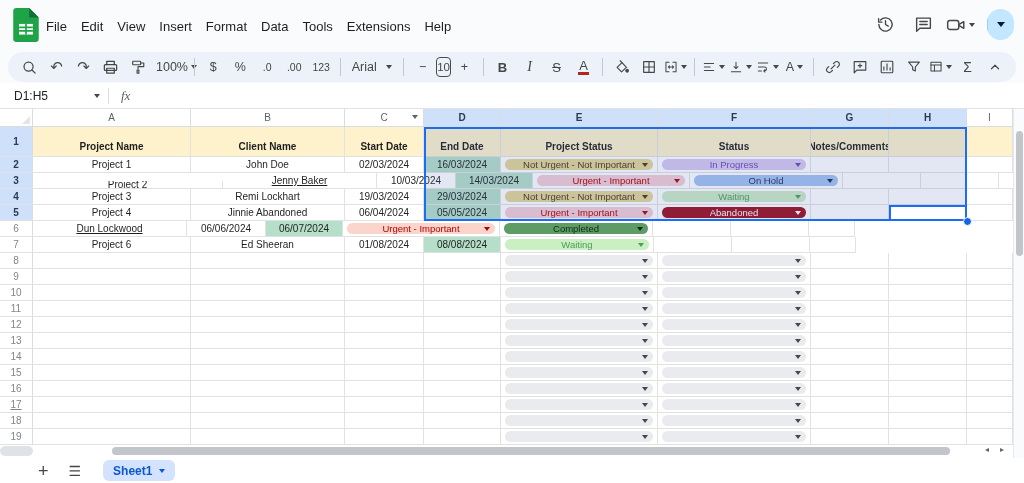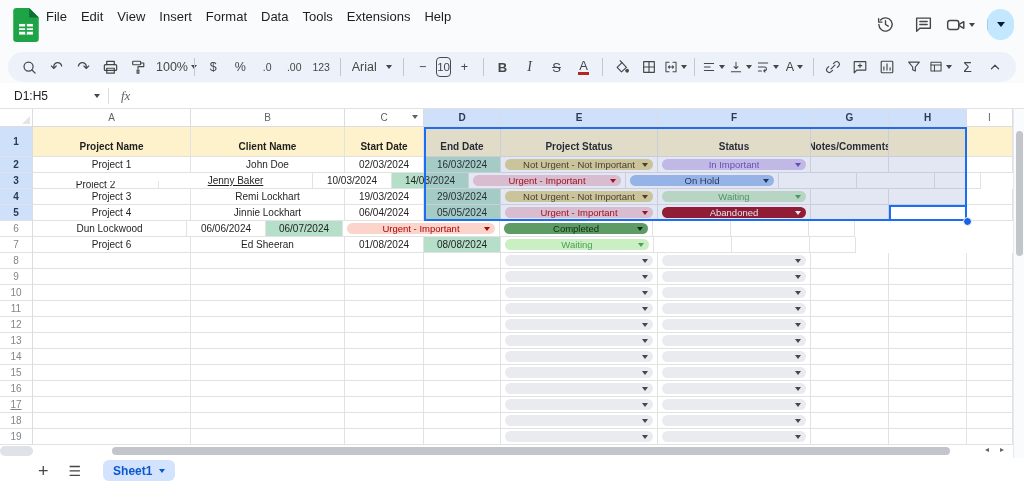--- a/index.html
+++ b/index.html
@@ -7,21 +7,21 @@
        font-family:"Liberation Sans",sans-serif;color:#1f1f1f;-webkit-font-smoothing:antialiased}
   .chrome{position:absolute;top:0;left:0;width:100%;height:83px;background:#f9fbfd}
   svg{display:block}
   .ic{stroke:#444746;fill:none;stroke-width:1.3;stroke-linecap:round;stroke-linejoin:round}
 
   
   .logo{position:absolute;left:13px;top:8px}
   .title-area{position:absolute;left:46px;top:5px}
   .title-row{display:flex;align-items:center;gap:14px;font-size:15px;font-weight:500;color:#1f1f1f}
   .title-ic{color:#444746;font-size:14px;line-height:1}
-  .menu-row{display:flex;margin-left:-7px;margin-top:2px}
+  .menu-row{display:flex;margin-left:-7px;margin-top:12px}
   .menu-item{padding:2px 7px;font-size:13px;color:#1f1f1f;border-radius:4px;cursor:default}
   .top-right{position:absolute;right:10px;top:9px;display:flex;align-items:center;gap:8px}
   .tr-btn{width:30px;height:30px;display:flex;align-items:center;justify-content:center;border-radius:50%}
   .cam-group{display:flex;align-items:center;gap:3px;margin-right:4px}
   .tri{width:0;height:0;border-left:4px solid transparent;border-right:4px solid transparent;border-top:5px solid #444746}
   .share{display:flex;align-items:center;background:#c2e7ff;border-radius:16px;height:31px;overflow:hidden}
   .share-main{display:flex;align-items:center;gap:8px;padding:0 12px 0 15px;font-size:13.5px;font-weight:500;color:#001d35;height:100%}
   .share-sep{width:1px;height:31px;background:#9fcdea}
   .share-dd{width:26px;height:100%;display:flex;align-items:center;justify-content:center}
   .share-dd .tri{border-top-color:#001d35}
@@ -365,30 +365,30 @@
         <div class="cell" style="width: 79px;">02/03/2024</div>
         <div class="cell" style="width: 77px; background: rgb(181, 223, 201);">16/03/2024</div>
         <div class="cell" style="width: 157px;">
           <div class="chip" style="background: rgb(228, 212, 148); color: rgb(70, 57, 26);">
             <span class="chip-label">Not Urgent - Not Important</span>
             <span class="chip-arrow" style="border-top-color: rgb(70, 57, 26);"></span>
           </div>
         </div>
         <div class="cell" style="width: 153px;">
           <div class="chip" style="background: rgb(216, 201, 239); color: rgb(110, 72, 184);">
-            <span class="chip-label">In Important</span>
+            <span class="chip-label">In Progress</span>
             <span class="chip-arrow" style="border-top-color: rgb(110, 72, 184);"></span>
           </div>
         </div>
         <div class="cell" style="width: 78px;"></div>
         <div class="cell" style="width: 78px;"></div>
         <div class="cell" style="width: 46px;"></div>
       </div>
       <div class="grow" style="height: 16px;">
-        <div class="cell" style="width: 126px; margin-top: 8px;">Project 2</div>
+        <div class="cell" style="width: 190px; margin-top: 8px;">Project 2</div>
         <div class="cell" style="width: 154px; text-decoration: underline;">Jenny Baker</div>
         <div class="cell" style="width: 79px;">10/03/2024</div>
         <div class="cell" style="width: 77px; background: rgb(181, 223, 201);">14/03/2024</div>
         <div class="cell" style="width: 157px;">
           <div class="chip" style="background: rgb(243, 204, 214); color: rgb(177, 2, 2);">
             <span class="chip-label">Urgent - Important</span>
             <span class="chip-arrow" style="border-top-color: rgb(177, 2, 2);"></span>
           </div>
         </div>
         <div class="cell" style="width: 153px;">
@@ -417,41 +417,41 @@
             <span class="chip-label">Waiting</span>
             <span class="chip-arrow" style="border-top-color: rgb(79, 158, 88);"></span>
           </div>
         </div>
         <div class="cell" style="width: 78px;"></div>
         <div class="cell" style="width: 78px;"></div>
         <div class="cell" style="width: 46px;"></div>
       </div>
       <div class="grow" style="height: 16px;">
         <div class="cell" style="width: 158px;">Project 4</div>
-        <div class="cell" style="width: 154px;">Jinnie Lockhart</div>
+        <div class="cell" style="width: 154px;">Jinnie Abandoned</div>
         <div class="cell" style="width: 79px;">06/04/2024</div>
         <div class="cell" style="width: 77px; background: rgb(181, 223, 201);">05/05/2024</div>
         <div class="cell" style="width: 157px;">
           <div class="chip" style="background: rgb(243, 204, 214); color: rgb(177, 2, 2);">
             <span class="chip-label">Urgent - Important</span>
             <span class="chip-arrow" style="border-top-color: rgb(177, 2, 2);"></span>
           </div>
         </div>
         <div class="cell" style="width: 153px;">
           <div class="chip" style="background: rgb(158, 14, 29); color: rgb(255, 255, 255);">
             <span class="chip-label">Abandoned</span>
             <span class="chip-arrow" style="border-top-color: rgb(255, 255, 255);"></span>
           </div>
         </div>
         <div class="cell" style="width: 78px;"></div>
         <div class="cell" style="width: 78px;"></div>
         <div class="cell" style="width: 46px;"></div>
       </div>
       <div class="grow" style="height: 16px;">
-        <div class="cell" style="width: 154px;">Dun Lockwood</div>
+        <div class="cell" style="width: 154px; text-decoration: underline;">Dun Lockwood</div>
         <div class="cell" style="width: 79px;">06/06/2024</div>
         <div class="cell" style="width: 77px; background: rgb(181, 223, 201);">06/07/2024</div>
         <div class="cell" style="width: 157px;">
           <div class="chip" style="background: rgb(251, 213, 203); color: rgb(177, 2, 2);">
             <span class="chip-label">Urgent - Important</span>
             <span class="chip-arrow" style="border-top-color: rgb(177, 2, 2);"></span>
           </div>
         </div>
         <div class="cell" style="width: 153px;">
           <div class="chip" style="background: rgb(93, 156, 101); color: rgb(18, 42, 20);">

